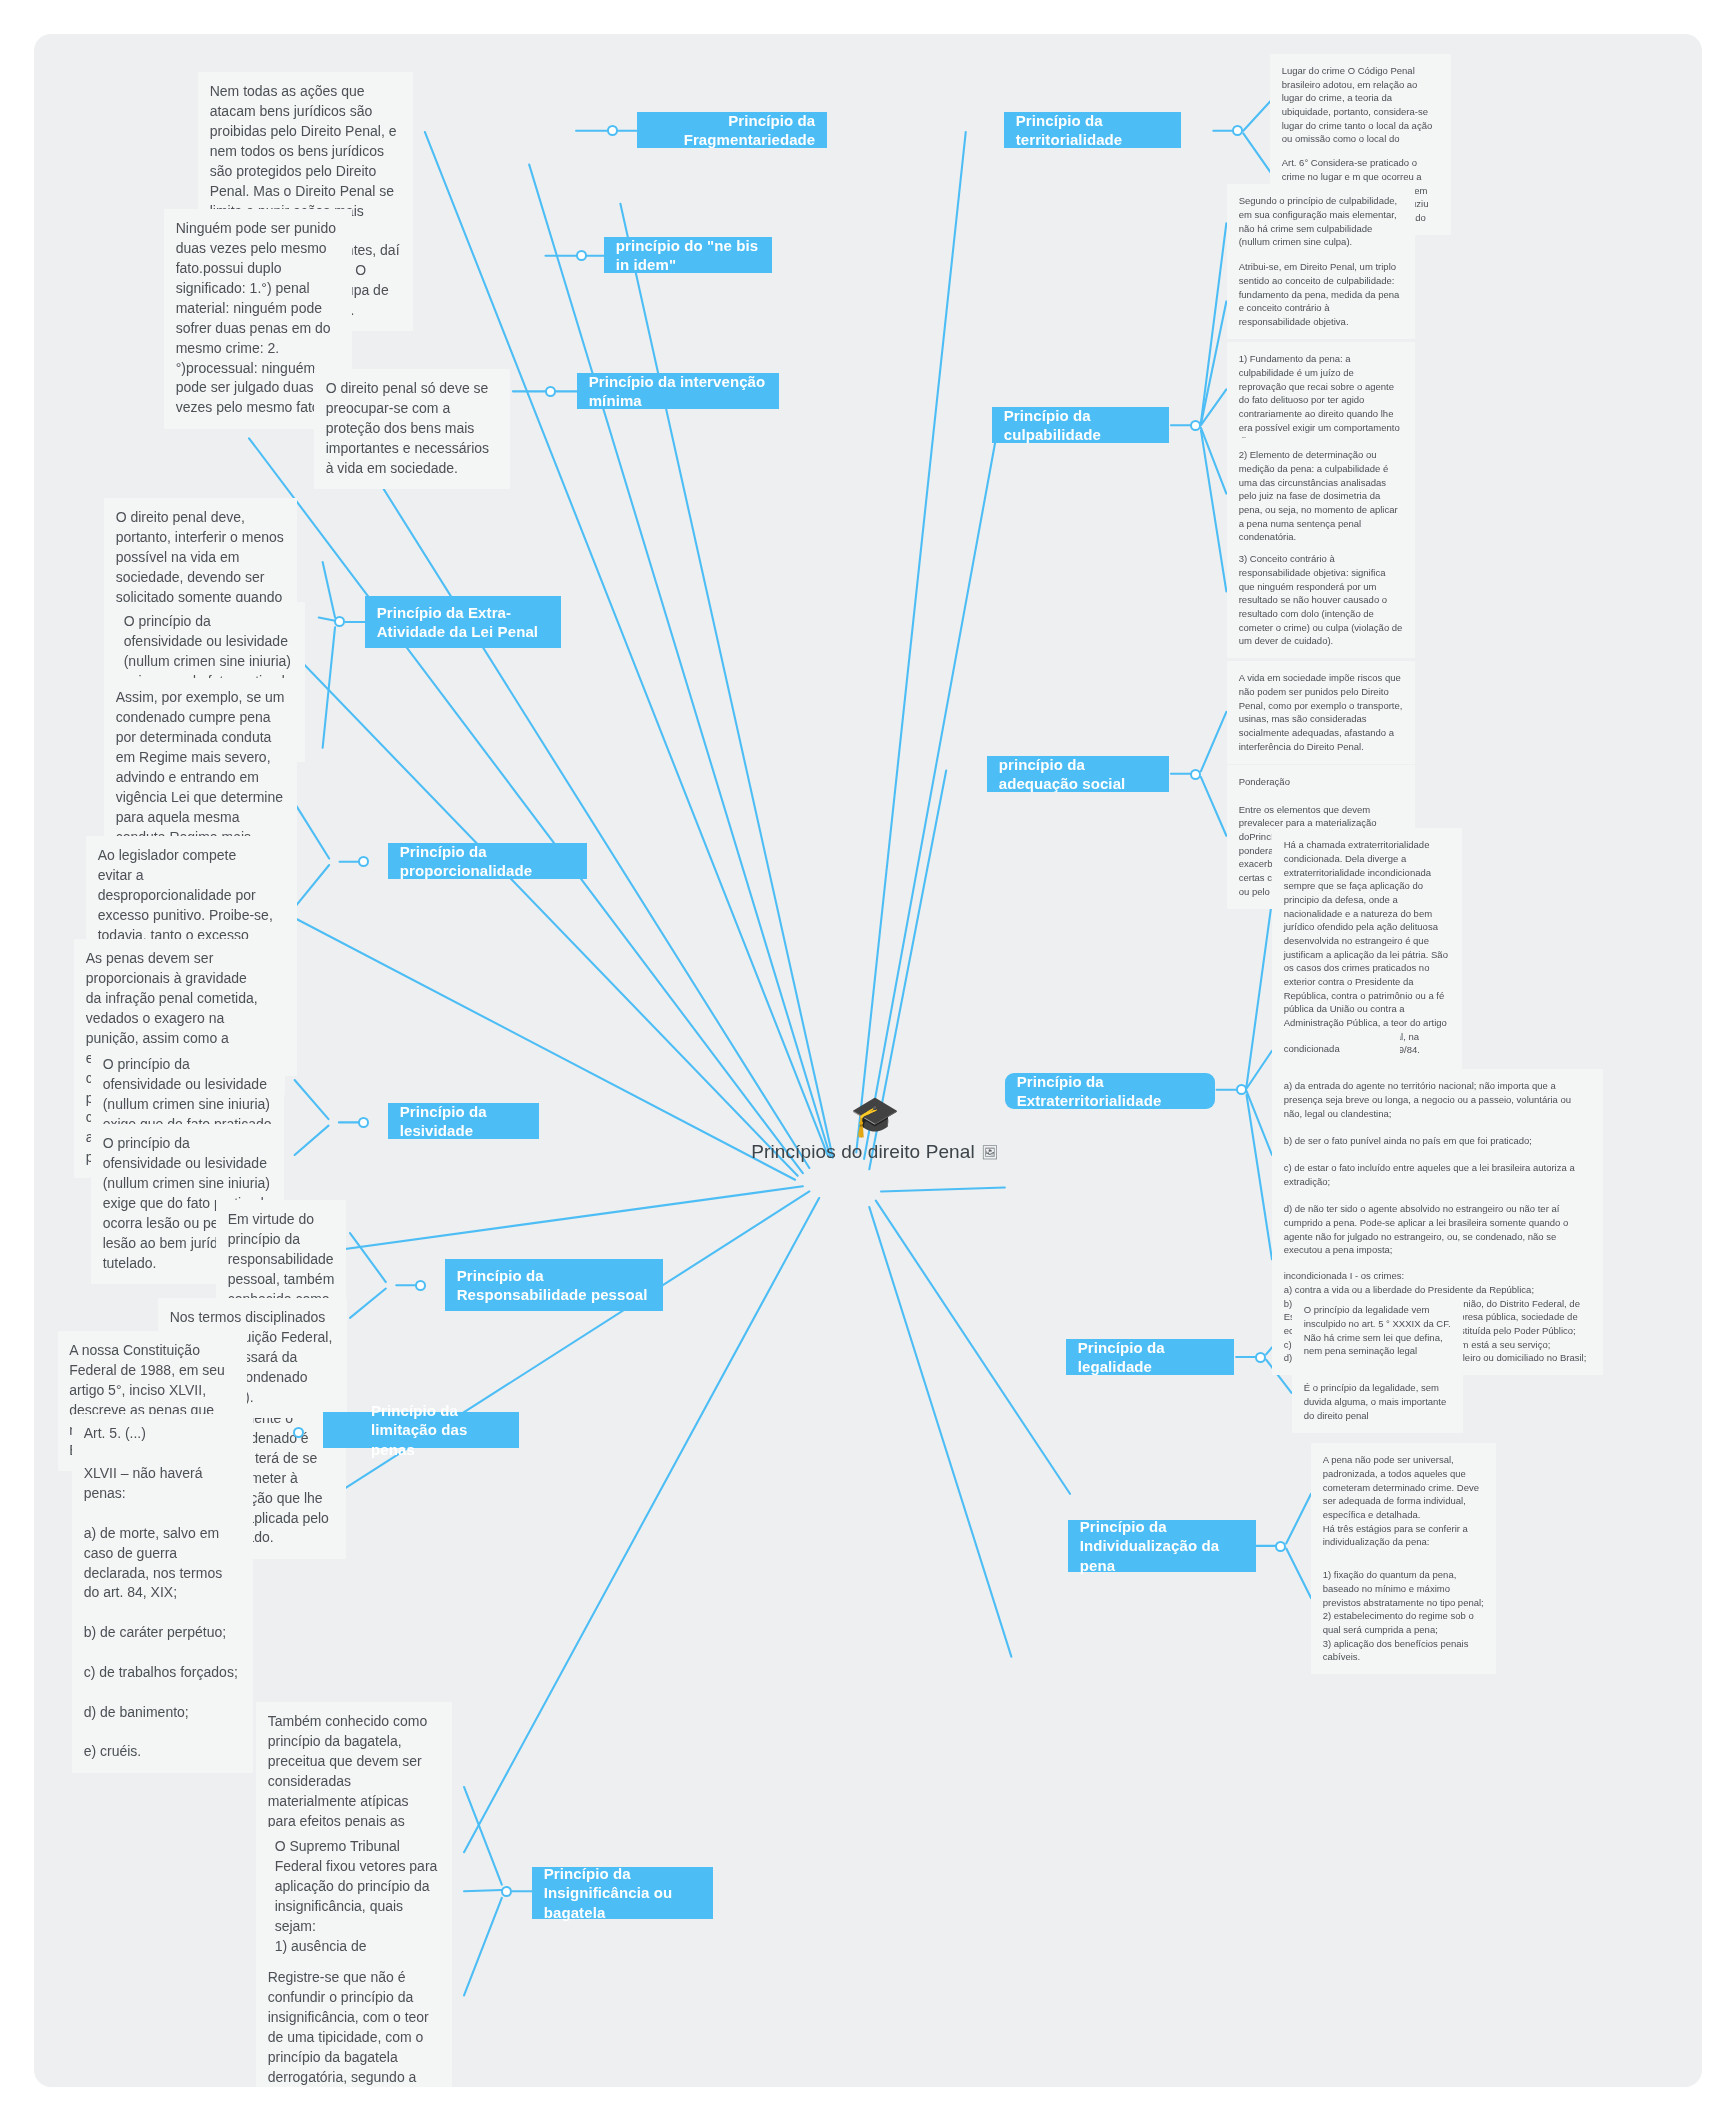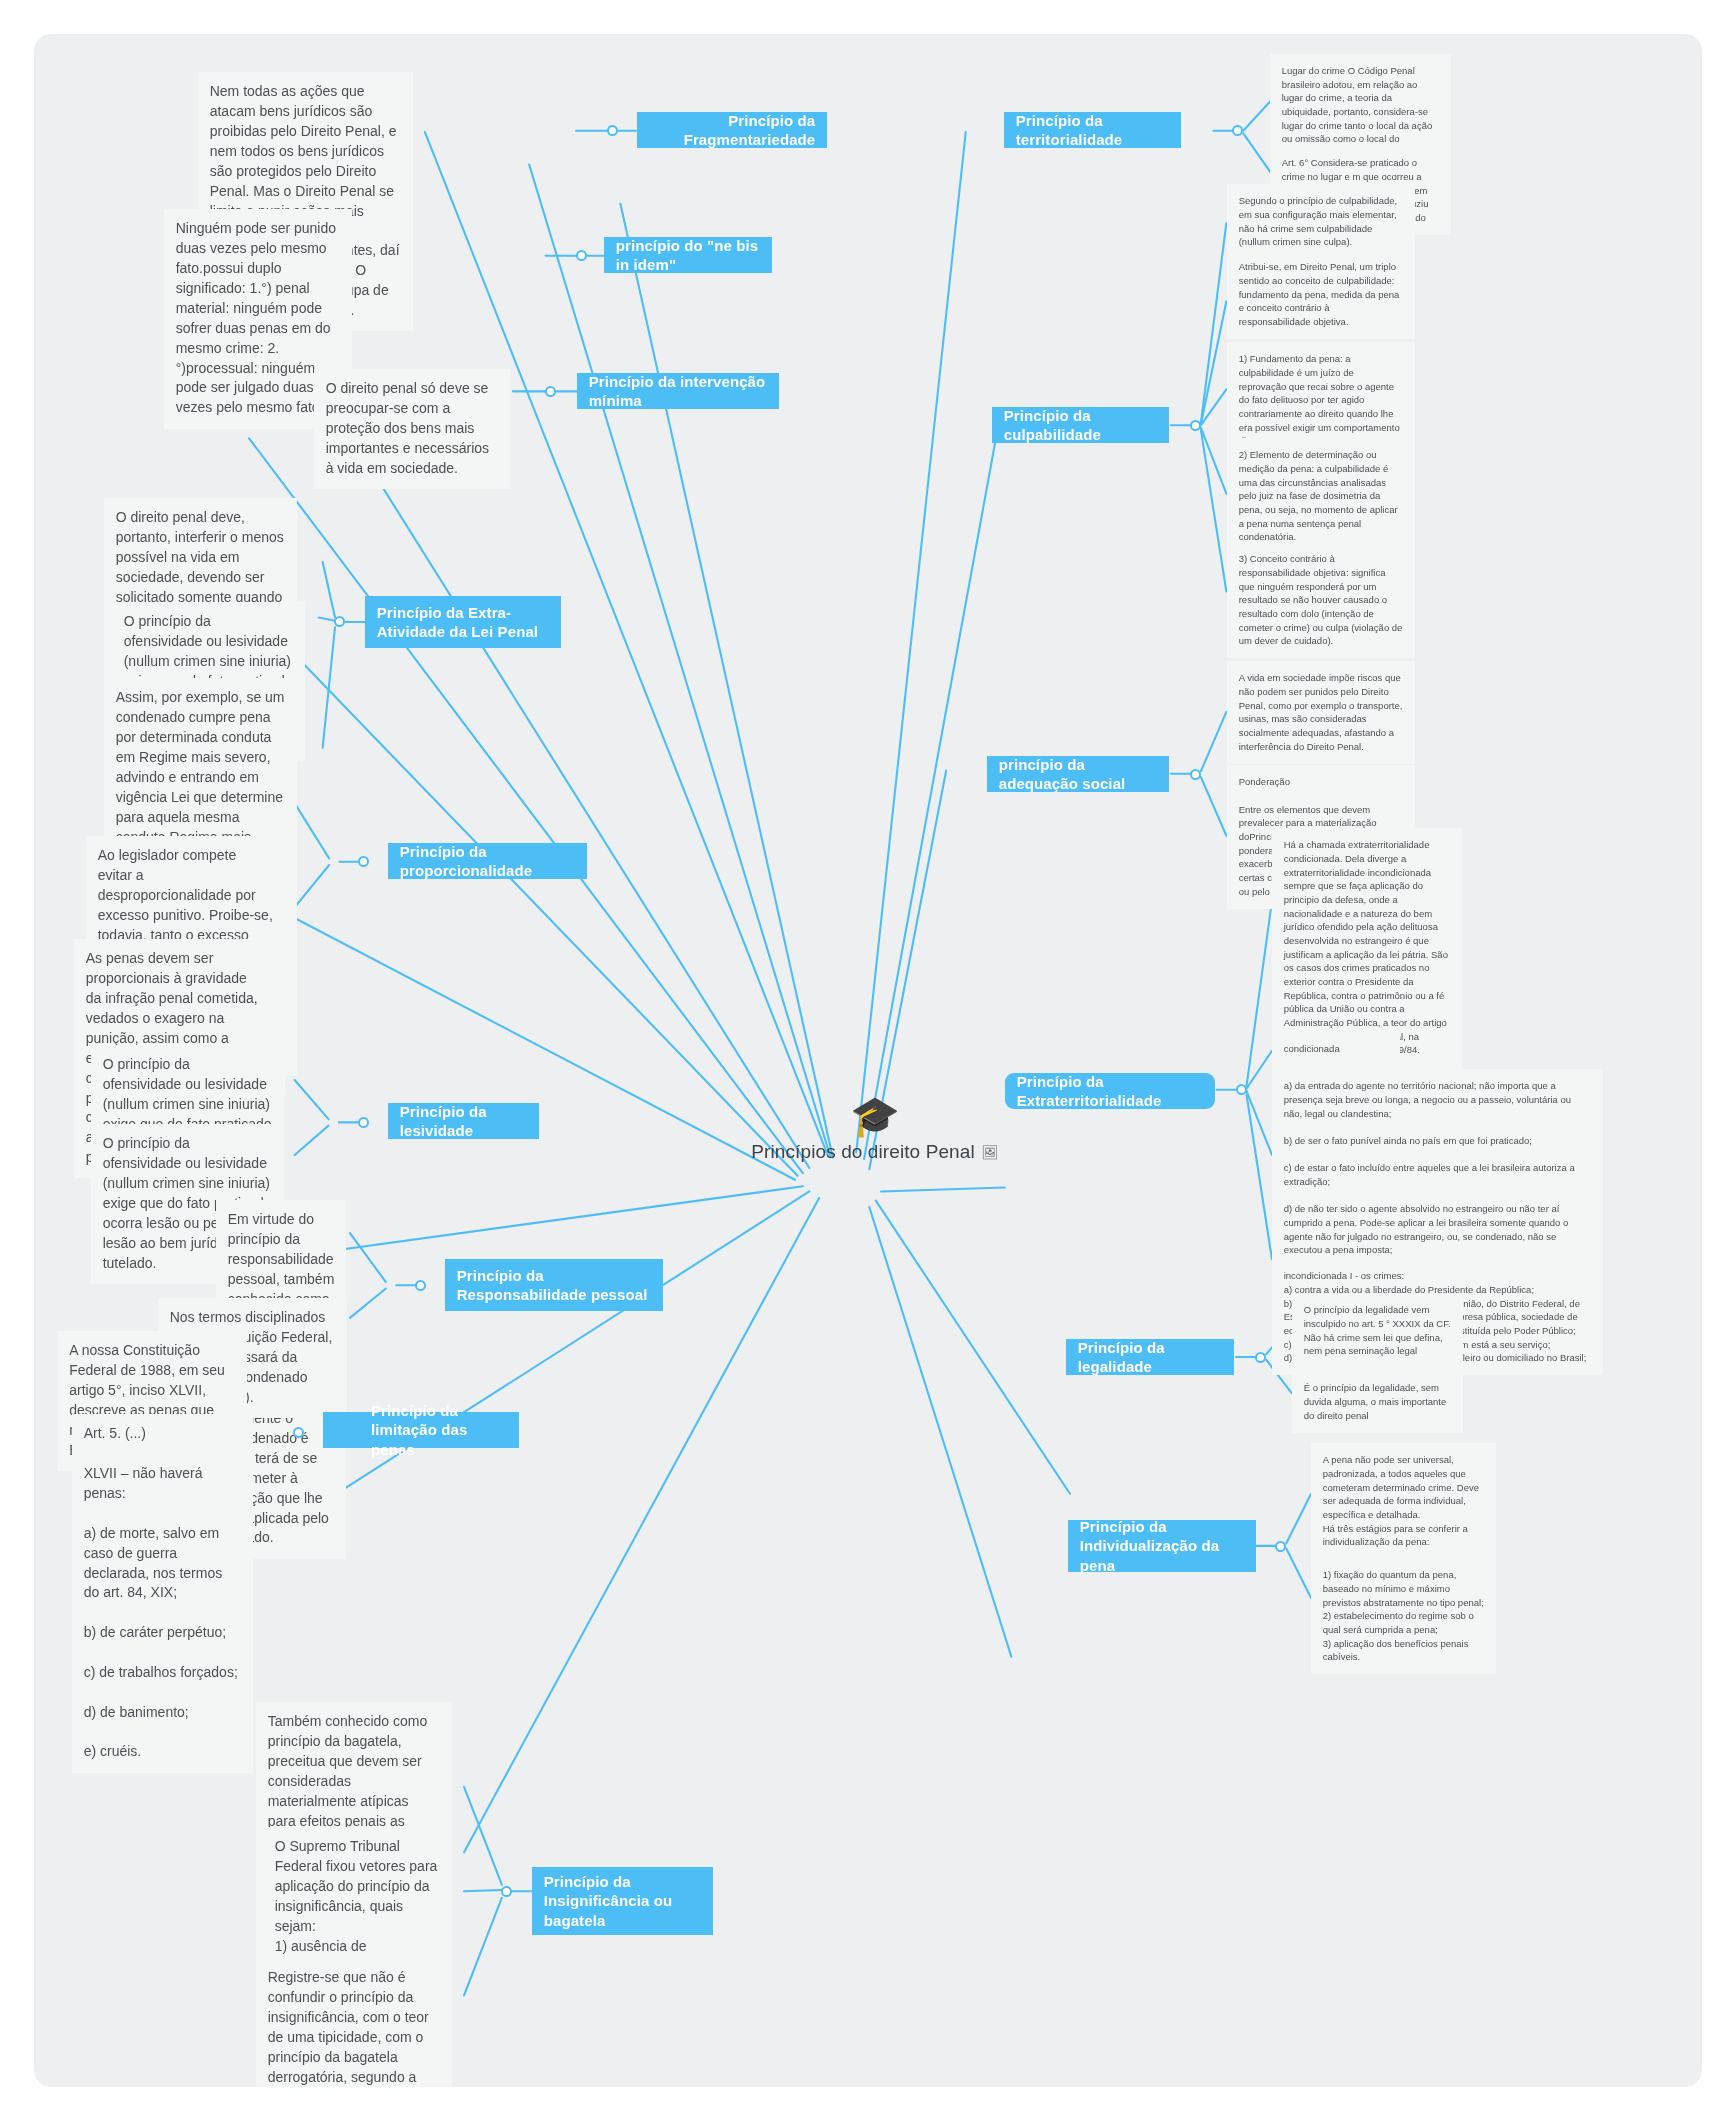--- a/index.html
+++ b/index.html
@@ -251,21 +251,21 @@
     </div>
 
     <div class="note" style="left:222px; top:1668px; width:196px;">Também conhecido como princípio da bagatela, preceitua que devem ser consideradas materialmente atípicas para efeitos penais as condutas causadoras de danos ou perigos ínfimos aos bens penalmente protegidos. Nesse diapasão, lesões insignificantes devem ser excluídas da esfera penal, permanecendo apenas na esfera cível, dependendo da situação.</div>
     <div class="note" style="left:229px; top:1793px; width:188px;">O Supremo Tribunal Federal fixou vetores para aplicação do princípio da insignificância, quais sejam:
 1) ausência de periculosidade social da ação;
 2) reduzido grau de reprovabilidade do comportamento;
 3) ofensividade mínima da conduta; e
 4) inexpressividade da lesão jurídica provocada.</div>
     <div class="note" style="left:222px; top:1924px; width:196px;">Registre-se que não é confundir o  princípio da insignificância,  com o teor de uma tipicidade, com o princípio da bagatela derrogatória, segundo a qual uma vez reconhecida, excluindo a culpabilidade de um ato  praticado na razão de um fator, tais como a ausência de antecedentes criminais, reparação de danos ou colaboração com a justiça.</div>
     <div class="dot" style="left:467px; top:1852px;"></div>
-    <div class="node" style="left:498px; top:1833px; width:181px; height:68px;">
+    <div class="node" style="left:498px; top:1833px; width:181px; height:52px;">
       <span>Princípio da Insignificância ou bagatela</span>
     </div>
 
     <div class="node" style="left:970px; top:78px; width:177px; height:36px;">
       <span>Princípio da territorialidade</span>
     </div>
     <div class="dot" style="left:1198px; top:91px;"></div>
     <div class="note small" style="left:1236px; top:19.6px; width:181px;">Lugar do crime   O Código Penal brasileiro adotou, em relação ao lugar do crime, a teoria da ubiquidade, portanto, considera-se lugar do crime tanto o local da ação ou omissão como o local do resultado.</div>
     <div class="note small" style="left:1236px; top:112px; width:181px;">Art. 6° Considera-se praticado o crime no lugar e m que ocorreu a ação ou a omissão, no todo ou em parte, bem como onde se produziu ou deveria produzir-se o resultado</div>
 

